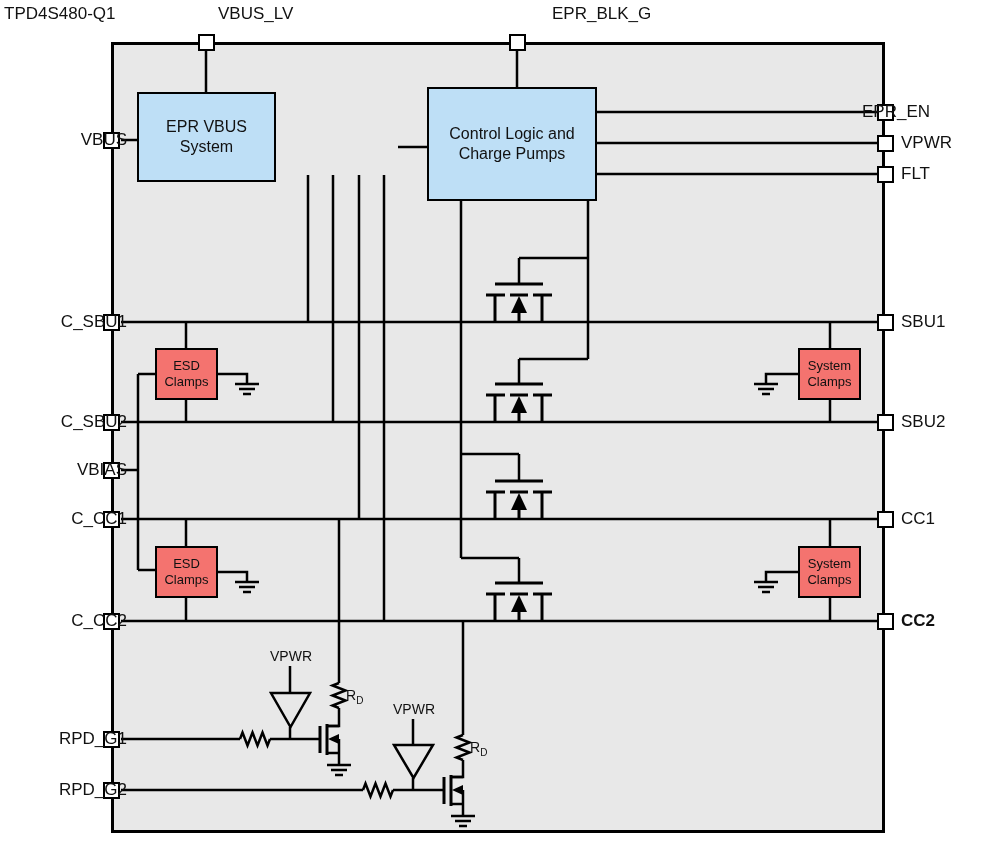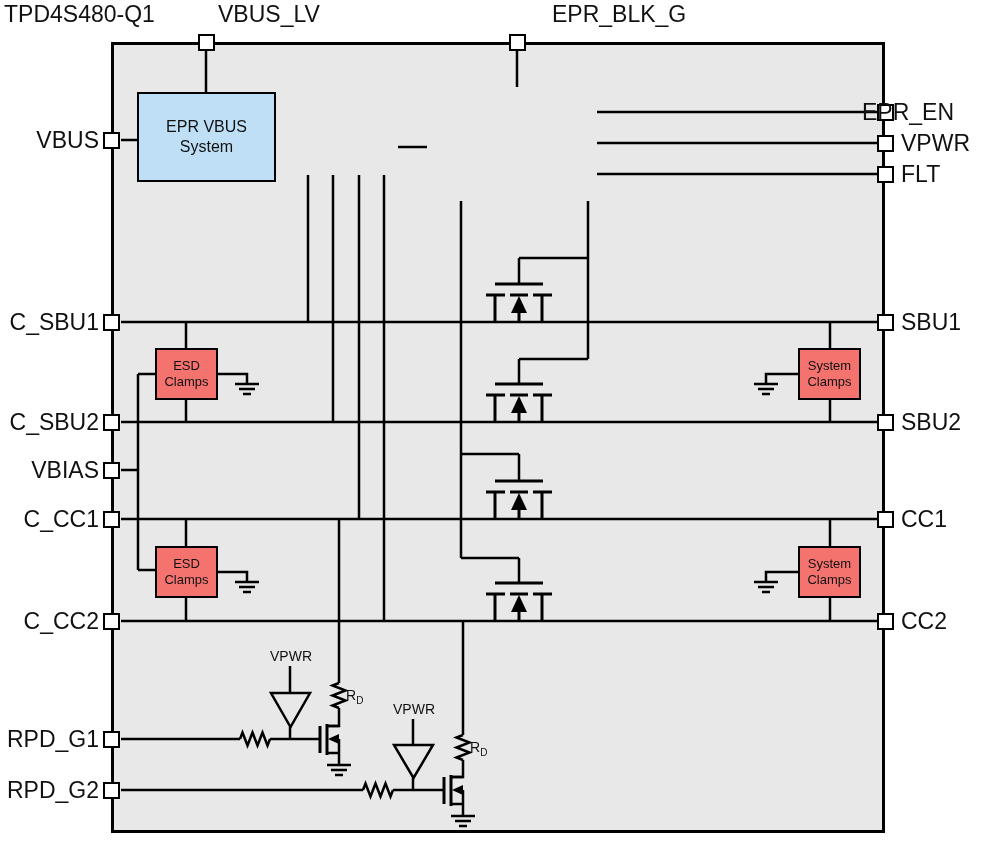--- a/index.html
+++ b/index.html
@@ -25,23 +25,23 @@
     text-align:center;line-height:1.25;
   }
   .blk.blue{background:var(--block-blue);}
   .blk.red{background:var(--clamp-red);}
   .blk .l{white-space:nowrap;}
   .pin{
     position:absolute;width:17px;height:17px;background:var(--pin-fill);
     border:2.5px solid #000;box-sizing:border-box;
   }
   .lbl{
-    position:absolute;height:20px;line-height:20px;font-size:23px;white-space:nowrap;
-  }
-  .lbl.r{text-align:right;}
+    position:absolute;height:20px;line-height:20px;font-size:17px;white-space:nowrap;
+  }
+  .lbl.r{text-align:right;margin-left:28px;}
   .ann{position:absolute;white-space:nowrap;font-size:14px;text-align:right;}
   .ann sub{font-size:10px;}
   .t16{font-size:16px;}
   .t13{font-size:13px;}
 </style>
 </head>
 <body>
 
 <div id="stage">
 
@@ -132,20 +132,24 @@
       <path d="M451 816 H475 M455 821 H471 M459 826 H467"></path>
     </g>
   </svg>
 
   <div class="blk blue t16" style="left:137px;top:92px;width:139px;height:90px;">
     <span class="l">EPR VBUS</span>
     <span class="l">System</span>
   </div>
 
 
+  <div class="blk blue t16" style="left:427px;top:87px;width:170px;height:114px;">
+    <span class="l">Control Logic and</span>
+    <span class="l">Charge Pumps</span>
+  </div>
 
   <div class="blk red t13" style="left:155px;top:348px;width:63px;height:52px;">
     <span class="l">ESD</span>
     <span class="l">Clamps</span>
   </div>
 
   <div class="blk red t13" style="left:155px;top:546px;width:63px;height:52px;">
     <span class="l">ESD</span>
     <span class="l">Clamps</span>
   </div>
@@ -203,21 +207,21 @@
   <div class="pin" style="left:876.5px;top:313.5px;"></div>
   <div class="lbl" style="left:901px;top:312px;">SBU1</div>
 
   <div class="pin" style="left:876.5px;top:413.5px;"></div>
   <div class="lbl" style="left:901px;top:412px;">SBU2</div>
 
   <div class="pin" style="left:876.5px;top:510.5px;"></div>
   <div class="lbl" style="left:901px;top:509px;">CC1</div>
 
   <div class="pin" style="left:876.5px;top:612.5px;"></div>
-  <div class="lbl" style="left:901px;top:611px;">CC2</div>
+  <div class="lbl" style="left:901px;top:611px;font-weight:bold;">CC2</div>
 
   <div class="ann" style="left:268px;top:648px;width:46px;text-align:center;">VPWR</div>
   <div class="ann" style="left:391px;top:701px;width:46px;text-align:center;">VPWR</div>
 
   <div class="ann" style="left:346px;top:687px;"><span>R</span><sub>D</sub></div>
   <div class="ann" style="left:470px;top:739px;"><span>R</span><sub>D</sub></div>
 
 </div>
 
 </body></html>

